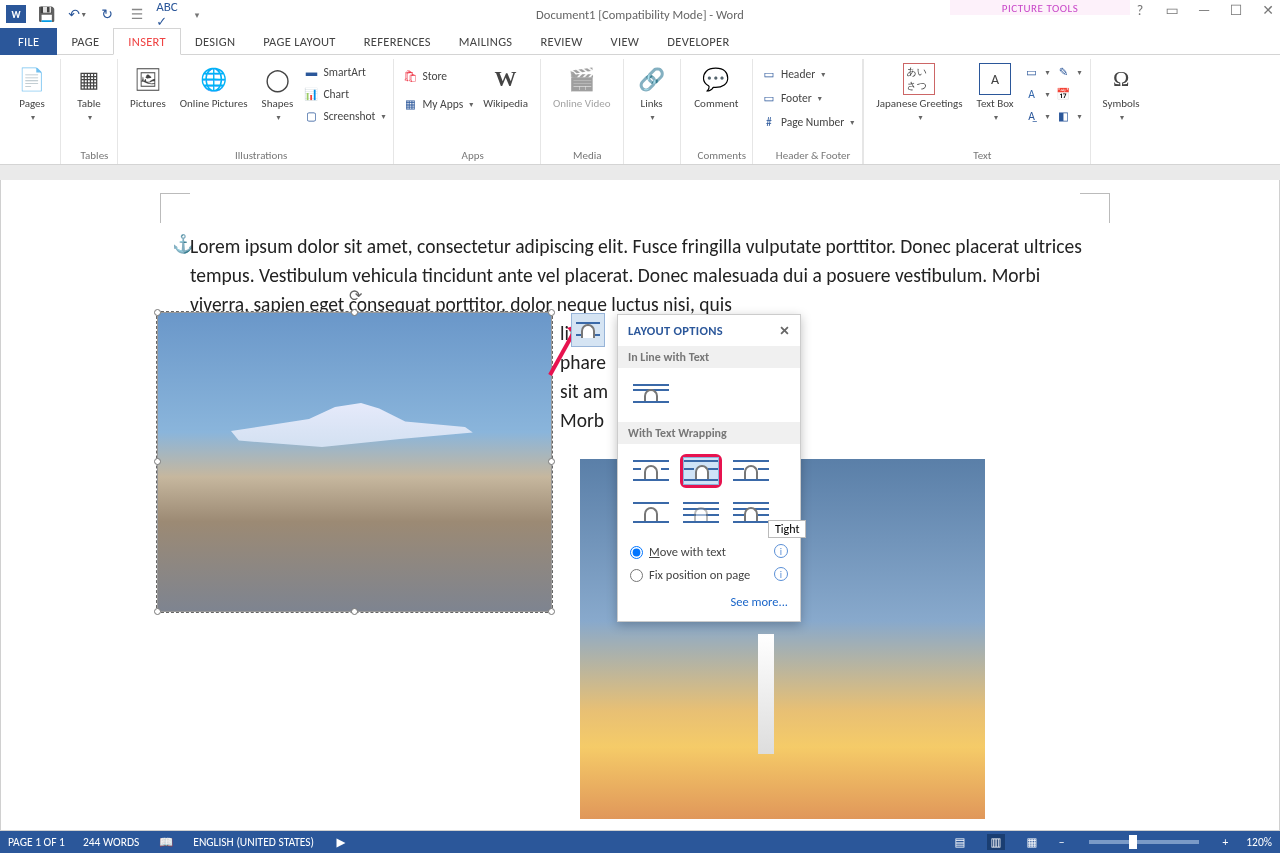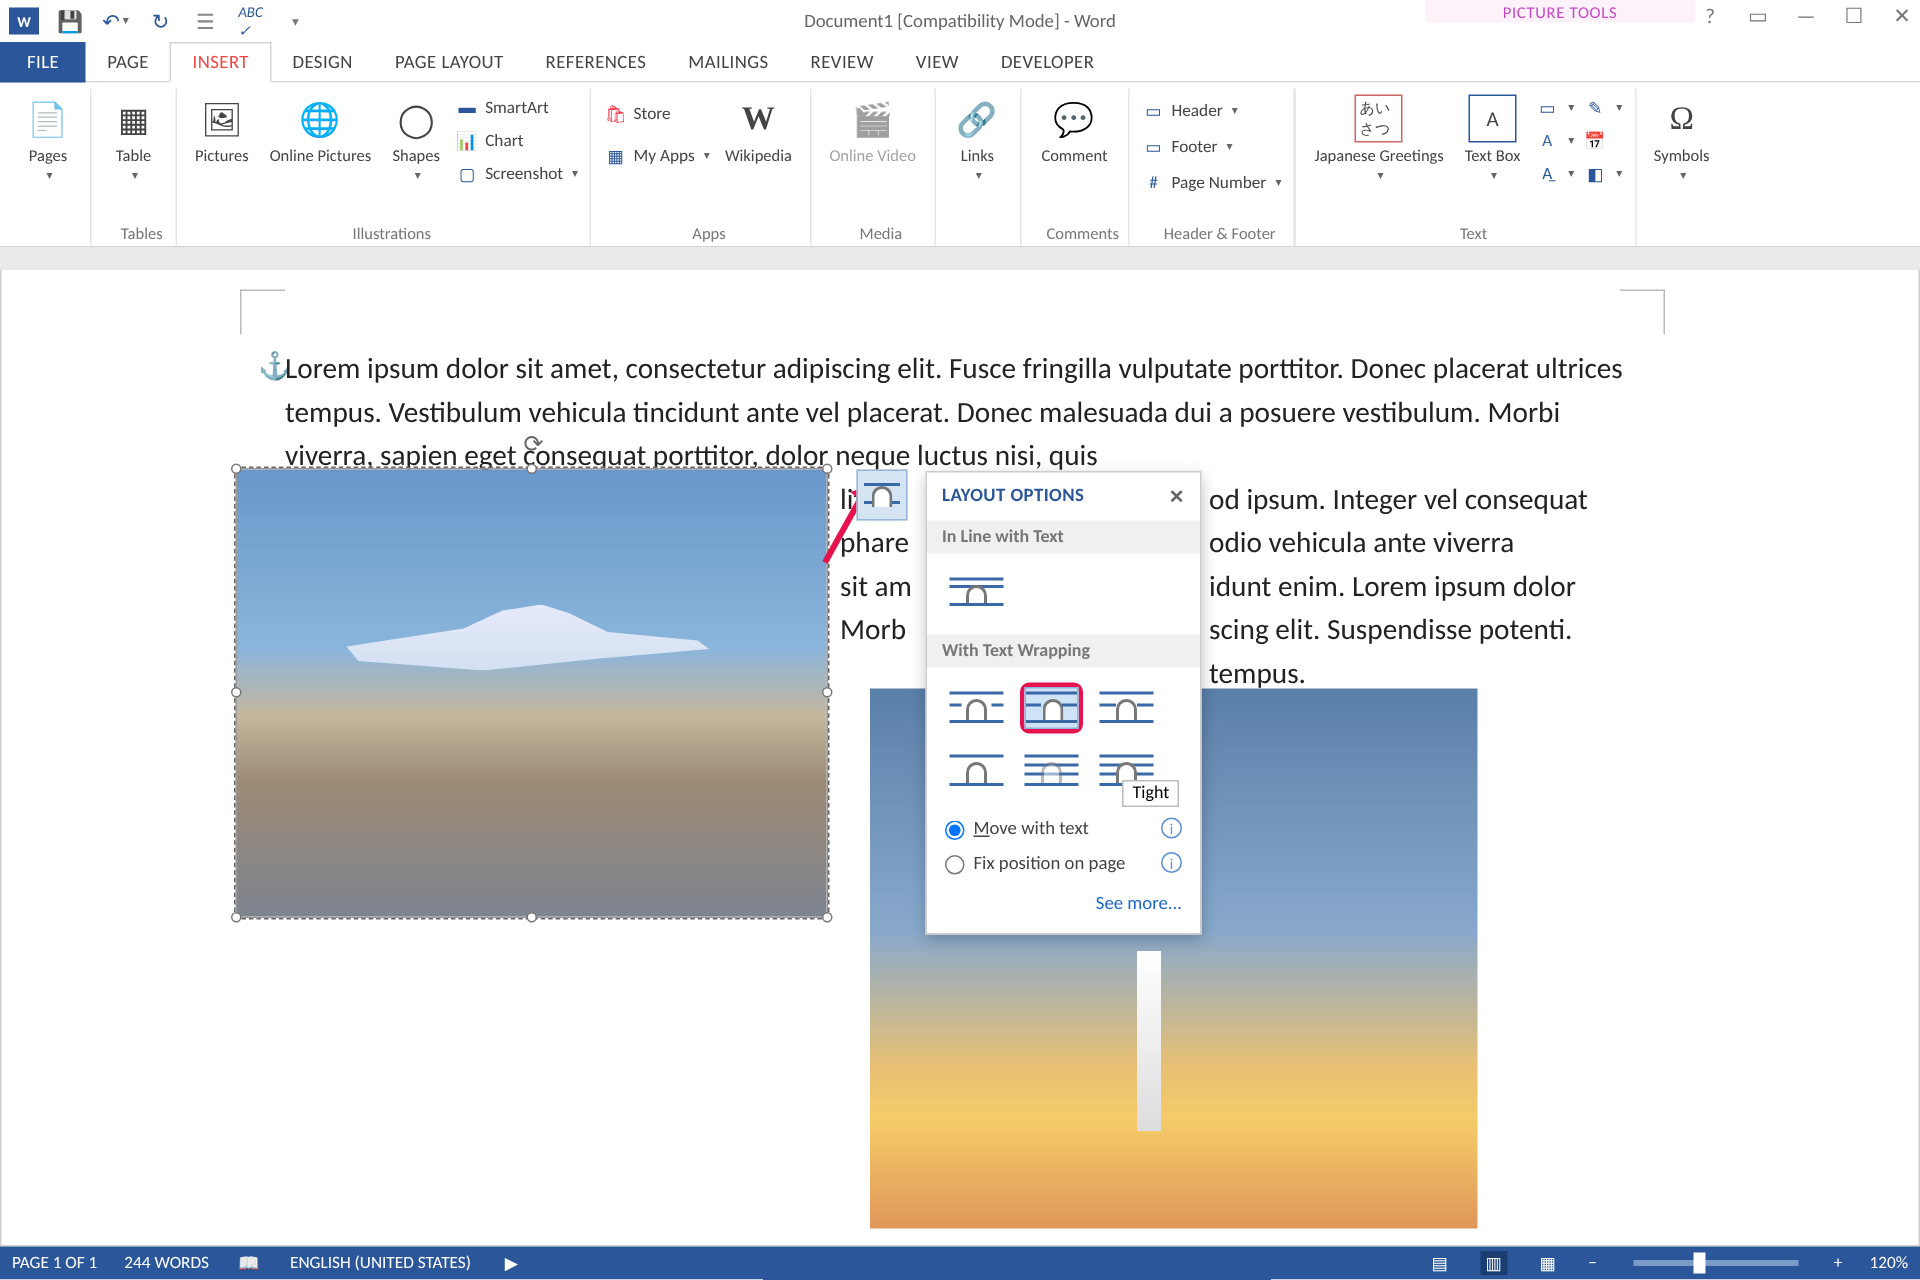--- a/index.html
+++ b/index.html
@@ -56,21 +56,21 @@
   .layout-pop .hdr { display:flex; justify-content:space-between; padding:8px 10px; color:#2b579a; font-weight:600; letter-spacing:0.3px;}
   .layout-pop .sect { background:#f0f0f0; color:#777; font-weight:700; padding:4px 10px; font-size:12px;}
   .wrap-grid { display:flex; flex-wrap:wrap; gap:8px; padding:10px 12px;}
   .wrap-opt { width:42px; height:34px; display:flex; align-items:center; justify-content:center; border:1px solid transparent; position:relative;}
   .wrap-opt.sel { border:3px solid #e7134f; border-radius:6px;}
   .wrap-opt.sel-inner { background:#cfe3f7; border:1px solid #8cb4dc;}
   .radio-row { display:flex; align-items:flex-start; gap:6px; padding:4px 12px;}
   .radio-row input { margin-top:2px;}
   .info-i { color:#5a8fd6; border:1px solid #5a8fd6; border-radius:50%; width:14px; height:14px; font-size:10px; display:inline-flex; align-items:center; justify-content:center; margin-left:auto;}
   .seemore { text-align:right; padding:8px 12px 12px; color:#1b66c9;}
-  .tight-lab { position:absolute; left:748px; top:355px; background:#fff; border:1px solid #bbb; padding:1px 6px; font-size:12px;}
+  .tight-lab { position:absolute; left:768px; top:355px; background:#fff; border:1px solid #bbb; padding:1px 6px; font-size:12px;}
 
   
   .wi { width:36px; height:24px; position:relative;}
   .wi .ln { height:2px; background:#3a69a8; position:absolute; left:0; right:0;}
   .wi .arc { width:14px; height:14px; border:2px solid #777; border-bottom:none; border-radius:10px 10px 0 0; position:absolute; left:11px; top:6px; background:#fff;}
 
   
   .status { position:absolute; bottom:0; left:0; right:0; height:22px; background:#2b579a; color:#fff; display:flex; align-items:center; font-size:11.5px; padding:0 8px; gap:18px;}
   .status .spacer { flex:1;}
   .status .slider { width:110px; height:4px; background:#7a9ac7; position:relative; margin:0 6px;}
@@ -82,21 +82,21 @@
 </head>
 <body>
 
 <div class="titlebar">
   <div class="qat">
     <span class="qat-icon" style="background:#2b579a;color:#fff;font-size:10px;font-weight:bold;width:20px;">W</span>
     <span class="qat-icon" style="color:#6b3fa0;">💾</span>
     <span class="qat-icon" style="color:#2b579a;">↶<span class="drop">▾</span></span>
     <span class="qat-icon" style="color:#2b579a;">↻</span>
     <span class="qat-icon" style="color:#888;">☰</span>
-    <span class="qat-icon" style="color:#2b579a;font-size:10px;font-style:italic;">ABC<br>✓</span>
+    <span class="qat-icon" style="color:#2b579a;font-size:13px;">ABC<br>✓</span>
     <span class="qat-icon" style="font-size:9px;color:#777;">▾</span>
   </div>
   <div class="ti-center">Document1 [Compatibility Mode] - Word</div>
   <div class="pic-tools">PICTURE TOOLS</div>
   <div class="win-ctrl">
     <span>?</span>
     <span>▭</span>
     <span>—</span>
     <span>☐</span>
     <span>✕</span>
@@ -307,27 +307,20 @@
   <div class="page-margin-guide"></div>
   <div class="ruler-corner left"></div>
   <div class="ruler-corner right"></div>
 
   <span class="anchor">⚓</span>
 
   <div class="body-text">
     <span>Lorem ipsum dolor sit amet, consectetur adipiscing elit. Fusce fringilla vulputate porttitor. Donec placerat ultrices tempus. Vestibulum vehicula tincidunt ante vel placerat. Donec malesuada dui a posuere vestibulum. Morbi viverra, sapien eget consequat porttitor, dolor neque luctus nisi, quis</span>
   </div>
 
-  <div style="position:absolute;left:806px;top:154px;font-size:19.5px;color:#222;font-family:Calibri;line-height:29px;">
-    <div>od ipsum. Integer vel consequat</div>
-    <div>odio vehicula ante viverra</div>
-    <div>idunt enim. Lorem ipsum dolor</div>
-    <div>scing elit. Suspendisse potenti.</div>
-    <div>tempus.</div>
-  </div>
   <div style="position:absolute;left:560px;top:154px;font-size:19.5px;color:#222;font-family:Calibri;line-height:29px;width:55px;overflow:hidden;">
     <div>lit. P</div>
     <div>phare</div>
     <div>sit am</div>
     <div>Morb</div>
   </div>
 
   <span class="rotate-mark">⟳</span>
 
   <div class="img2">

